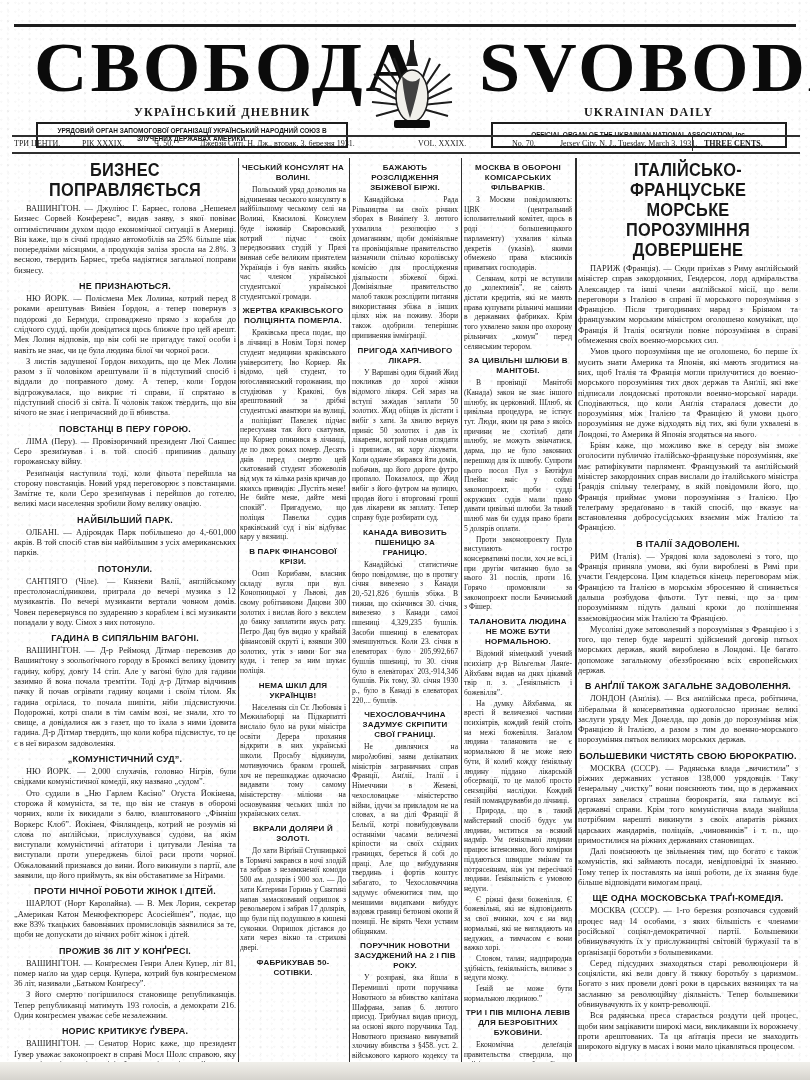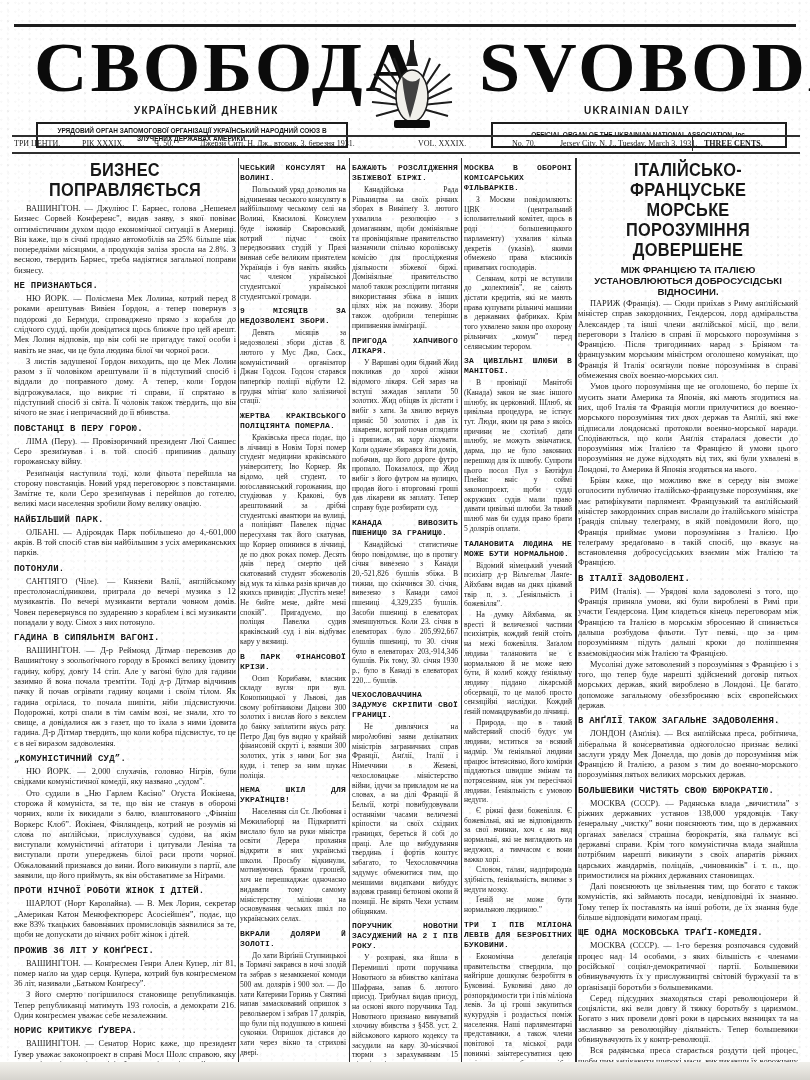--- a/index.html
+++ b/index.html
@@ -27,22 +27,22 @@
   .mast-rule-top { position: absolute; left: 0; right: 0; top: 4px; height: 3px; background: #222; }
   .mast-title {
     position: absolute; top: 10px;
     font-family: "Liberation Serif", serif; font-weight: bold;
     font-size: 74px; letter-spacing: 3px; line-height: 1; color: #111;
     transform: scaleY(0.95);
   }
   .mast-title.left { left: 20px; }
   .mast-title.right { left: 465px; }
   .mast-sub {
-    position: absolute; top: 85px; font-family: Liberation Sans, sans-serif;
-    font-size: 10px; font-weight: bold; letter-spacing: 1.2px; color: #222;
+    position: absolute; top: 85px; font-family: Liberation Serif, serif;
+    font-size: 12px; font-weight: bold; letter-spacing: 1.2px; color: #222;
   }
   .mast-sub.left { left: 120px; }
   .mast-sub.right { left: 570px; }
   .mast-box {
     position: absolute; top: 102px; height: 26px; border: 2px solid #222;
     font-family: "Liberation Sans", sans-serif; font-size: 6.5px; font-weight: bold;
     display: flex; align-items: center; justify-content: center; text-align: center;
     line-height: 1.25; padding: 0 6px;
   }
   .mast-box.left { left: 22px; width: 312px; }
@@ -56,22 +56,22 @@
   }
   .dateline span { position: absolute; top: 0; white-space: nowrap; }
   .dateline .rule { position: absolute; left: 0; right: 0; top: -4px; height: 2px; background: #333; }
   .dateline .rule2 { position: absolute; left: 0; right: 0; top: 13px; height: 2px; background: #333; }
   .dateline .sep { position: absolute; left: 680px; top: -2px; width: 1px; height: 14px; background: #333; }
 
   
   .col { position: absolute; top: 158px; font-size: 8.4px; line-height: 10.3px; text-align: justify; color: #1d1d1d; }
   .col p { text-indent: 12px; margin-bottom: 1px; hyphens: auto; }
   .col h3 {
-    font-family: Liberation Mono, monospace; font-weight: bold; font-size: 9px;
-    line-height: 11px; margin: 5px 0 2px; letter-spacing: 0.2px;
+    font-family: Liberation Sans, sans-serif; font-weight: bold; font-size: 9px;
+    text-align: center; line-height: 11px; margin: 5px 0 2px; letter-spacing: 0.2px;
   }
   .col h2.big {
     font-family: "Liberation Sans", sans-serif; font-weight: bold;
     font-size: 19px; line-height: 20px; text-align: center; letter-spacing: 0.3px;
     transform: scaleX(0.86); margin: 2px 0 4px;
   }
   .col-left { left: 14px; width: 222px; }
   .col-m1 { left: 240px; width: 106px; font-size: 7.6px; line-height: 9.7px; }
   .col-m2 { left: 352px; width: 106px; font-size: 7.6px; line-height: 9.7px; }
   .col-m3 { left: 464px; width: 108px; font-size: 7.6px; line-height: 9.7px; }
@@ -192,24 +192,20 @@
       <p>ВАШИНҐТОН. — Сенатор Норис каже, що президент Ґувер уважає законопроект в справі Мосл Шолс справою, яку повинні вирішити інжинірі, бо це є інжинірський проект. Норис каже далі, що сам президент є інжиніром і тому не годен зрозуміти, чому президент відсилає проект до начальників департаментів до вирішення, коли ні один з начальників не є інжиніром.</p>
     </div>
   </div>
 
   <div class="col col-m1">
     <div>
       <h3>ЧЕСЬКИЙ КОНСУЛЯТ НА ВОЛИНІ.</h3>
       <p>Польський уряд дозволив на відчинення чеського консуляту в найбільшому чеському селі на Волині, Квасилові. Консулем буде інжинір Сваровський, котрий підчас своїх передвоєнних студій у Празі вивнав себе великим приятелем Українців і був навіть якийсь час членом української студентської української студентської громади.</p>
     </div>
     <div>
-      <h3>9 МІСЯЦІВ ЗА НЕДОЗВОЛЕНІ ЗБОРИ.</h3>
-      <p>Девять місяців за недозволені збори дістав 8. лютого у Мус Джо, Саск., комуністичний організатор Джан Годсон. Годсон старався паперґкір поліції відбути 12. грудня мітінґ коло залізничої стації.</p>
-    </div>
-    <div>
       <h3>ЖЕРТВА КРАКІВСЬКОГО ПОЛІЦІЯНТА ПОМЕРЛА.</h3>
       <p>Краківська преса подає, що в лічниці в Новім Торзі помер студент медицини краківського університету, Іво Корнер. Як відомо, цей студент, то юґославянський горожанин, що студіював у Кракові, був арештований за дрібні студентські авантюри на вулиці, а поліціянт Павелек підчас пересуханя так його скатував, що Корнер опинився в лічниці, де по двох роках помер. Десять днів перед смертю цей скатований студент збожеволів від мук та кілька разів кричав до якихсь привидів: „Пустіть мене! Не бийте мене, дайте мені спокій”. Пригадуємо, що поліцая Павелка судив краківський суд і він відбуває кару у вязниці.</p>
     </div>
     <div>
       <h3>В ПАРК ФІНАНСОВОЇ КРІЗИ.</h3>
       <p>Осип Корибавм, власник складу вугля при вул. Конопницької у Львові, дав свому робітникови Дацови 300 золотих і вислав його з векслем до банку заплатити якусь рату. Петро Дац був видно у крайній фінансовій скрутї і, взявши 300 золотих, утік з ними Бог зна куди, і тепер за ним шукає поліція.</p>
     </div>
     <div>
       <h3>НЕМА ШКІЛ ДЛЯ УКРАЇНЦІВ!</h3>
       <p>Населення сіл Ст. Любовня і Межилаборці на Підкарпатті вислало було на руки міністра освіти Дерера прохання відкрити в них українські школи. Просьбу відкинули, мотивуючись браком грошей, хоч не перешкаджає одночасно видавати тому самому міністерству міліони на основування чеських шкіл по українських селах.</p>
@@ -250,40 +246,40 @@
 
   <div class="col col-m3">
     <div>
       <h3>МОСКВА В ОБОРОНІ КОМІСАРСЬКИХ ФІЛЬВАРКІВ.</h3>
       <p>З Москви повідомляють: ЦВК (центральний ісполнительний комітет, щось в роді большевицького парламенту) ухвалив кілька декретів (указів), якими обмежено права власників приватних господарів.</p>
       <p>Селянам, котрі не вступили до „колективів”, не саіють дістати кредитів, які не мають права купувати рільничі машини в державних фабриках. Крім того ухвалено закон про охорону рільничих „комун” перед селянським терором.</p>
     </div>
     <div>
       <h3>ЗА ЦИВІЛЬНІ ШЛЮБИ В МАНІТОБІ.</h3>
       <p>В провінції Манітобі (Канада) закон не знає іншого шлюбу, як церковний. Шлюб, як цивільна процедура, не істнує тут. Люди, яким ця рава з якоїсь причини не схотілаб дати шлюбу, не можуть звінчатися, дарма, що не було законних перешкод для їх шлюбу. Супроти цього посол Пул з Бютіфул Плейнс вніс у соймі законопроект, щоби судді окружних судів мали право давати цивільні шлюби. За такий шлюб мав би суддя право брати 5 долярів оплати.</p>
+      <p>Проти законопроекту Пула виступають гостро консервативні посли, хоч не всі, і при другім читанню було за нього 31 послів, проти 16. Горячо промовляли за законопроект посли Бачинський з Фішер.</p>
     </div>
     <div>
       <h3>ТАЛАНОВИТА ЛЮДИНА НЕ МОЖЕ БУТИ НОРМАЛЬНОЮ.</h3>
       <p>Відомий німецький учений психіатр д-р Вільгельм Ланґе-Айхбавм видав на днях цікавий твір п. з. „Ґеніяльність і божевілля”.</p>
       <p>На думку Айхбавма, як вресті й величезної частини психіятрів, кождий ґеній стоїть на межі божевілля. Заґалом людина талановита не є нормальною й не може нею бути, й колиб кожду ґеніяльну людину піддано лікарській обсервації, то це малоб просто сензаційні наслідки. Кождий ґеній помандрувавби до лічниці.</p>
       <p>Природа, що в такий майстерний спосіб будує ум людини, мститься за всякий надмір. Ум ґеніяльної людини працює інтенсивно, його комірки піддаються швидше змінам та потрясенням, ніж ум пересічної людини. Ґеніяльність є умовою недуги.</p>
       <p>Є ріжні фази божевілля. Є божевільні, які не відповідають за свої вчинки, хоч є на вид нормальні, які не виглядають на недужих, а тимчасом є вони важко хорі.</p>
       <p>Словом, талан, надприродна здібність, ґеніяльність, виливає з недуги мозку.</p>
       <p>Ґеній не може бути нормальною людиною.”</p>
     </div>
     <div>
       <h3>ТРИ І ПІВ МІЛІОНА ЛЕВІВ ДЛЯ БЕЗРОБІТНИХ БУКОВИНИ.</h3>
       <p>Економічна делеґація правительства ствердила, що найгірше дошкуляє безробіття в Буковині. Буковині дано до розпорядимости три і пів міліона левів. За ці гроші закупиться кукурудзів і роздасться поміж населення. Наші парляментарні представники, а також члени повітової та міської ради повинні заінтересуватися цею акцією, щоби хлібом безробітних не годували богачі бедряги, як це тепер робиться в Чернівцях. — („Час”).</p>
     </div>
   </div>
 
   <div class="col col-right">
     <div class="right-head">
       <h2 class="big">ІТАЛІЙСЬКО-ФРАНЦУСЬКЕ МОРСЬКЕ ПОРОЗУМІННЯ ДОВЕРШЕНЕ</h2>
-      <h4>МІЖ ФРАНЦІЄЮ ТА ІТАЛІЄЮ УСТАНОВЛЮЮТЬСЯ ДОБРОСУСІДСЬКІ ВІДНОСИНИ.</h4>
     </div>
     <div>
       <p>ПАРИЖ (Франція). — Сюди приїхав з Риму анґлійський міністер справ закордонних, Гендерсон, лорд адміральства Александер та інші члени анґлійської місії, що вели переговори з Італією в справі її морського порозуміння з Францією. Після тригодинних нарад з Бріяном та французьким морським міністром оголошено комунікат, що Франція й Італія осягнули повне порозуміння в справі обмеження своїх военно-морських сил.</p>
       <p>Умов цього порозуміння ще не оголошено, бо перше їх мусить знати Америка та Японія, які мають згодитися на них, щоб Італія та Франція могли прилучитися до военно-морського порозуміння тих двох держав та Анґлії, які вже підписали лондонські протоколи военно-морської наради. Сподіваються, що коли Анґлія старалася довести до порозуміння між Італією та Францією й умови цього порозуміння не дуже відходять від тих, які були ухвалені в Лондоні, то Америка й Японія згодяться на нього.</p>
       <p>Бріян каже, що можливо вже в середу він зможе оголосити публично італійсько-французьке порозуміння, яке має ратифікувати парлямент. Французький та анґлійський міністер закордонних справ вислали до італійського міністра Ґрандія спільну телеґраму, в якій повідомили його, що Франція приймає умови порозуміння з Італією. Цю телеґраму зредаґовано в такій спосіб, що вказує на встановлення добросусідських взаємин між Італією та Францією.</p>
     </div>
     <div>
       <h3>В ІТАЛІЇ ЗАДОВОЛЕНІ.</h3>
       <p>РИМ (Італія). — Урядові кола задоволені з того, що Франція приняла умови, які були вироблені в Римі при участи Гендерсона. Цим кладеться кінець переговорам між Францією та Італією в морськім збросенню й спиняється дальша розбудова фльоти. Тут певні, що за цим порозумінням підуть дальші кроки до поліпшення взаємовідносин між Італією та Францією.</p>
       <p>Мусоліні дуже затоволений з порозуміння з Францією і з того, що тепер буде нарешті здійснений договір пятьох морських держав, який вироблено в Лондоні. Це багато допоможе загальному обеззброєнню всіх європейських держав.</p>

